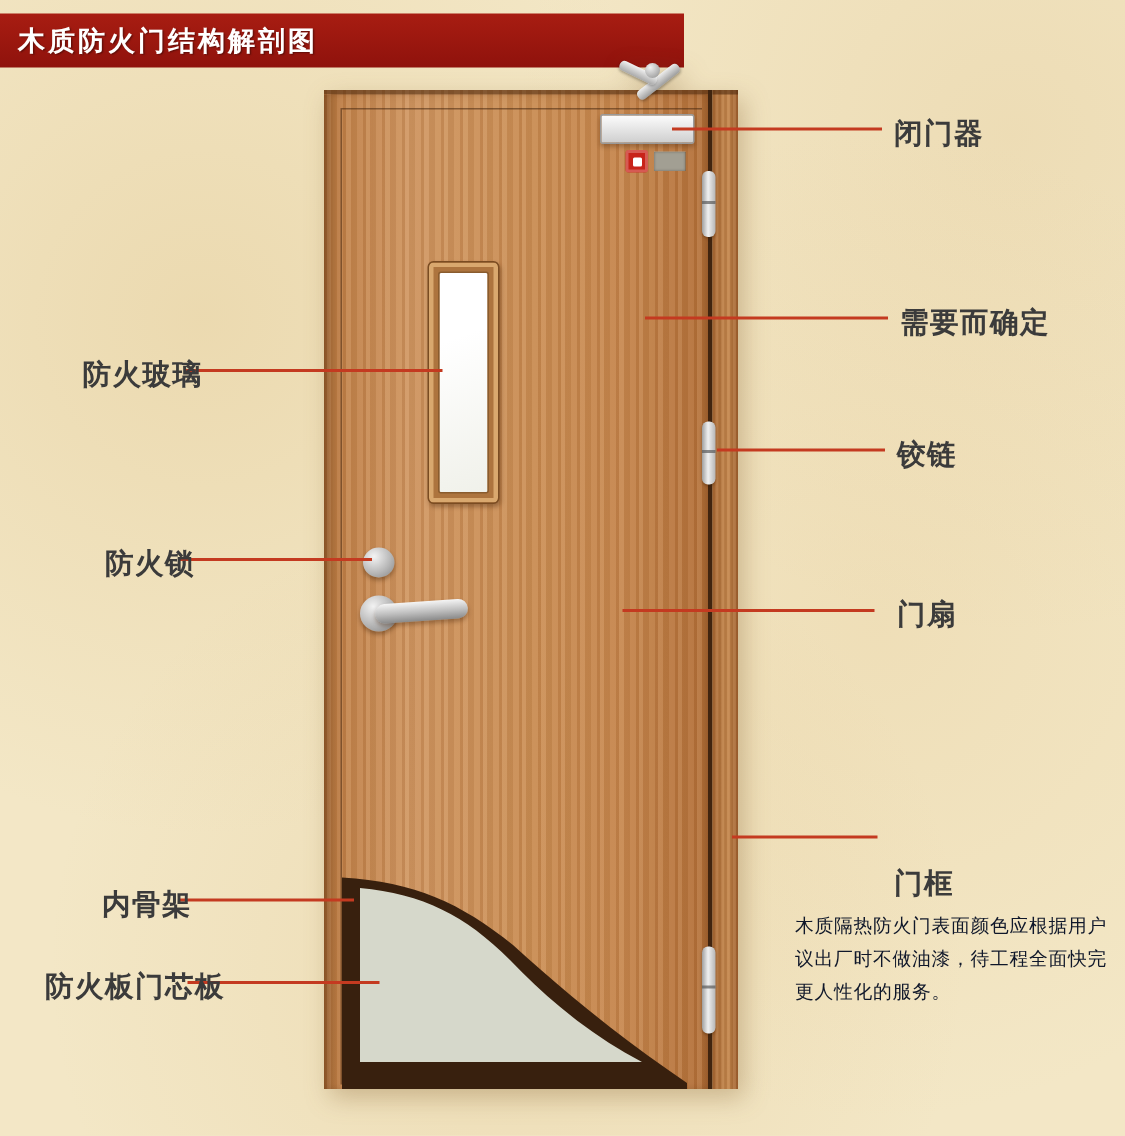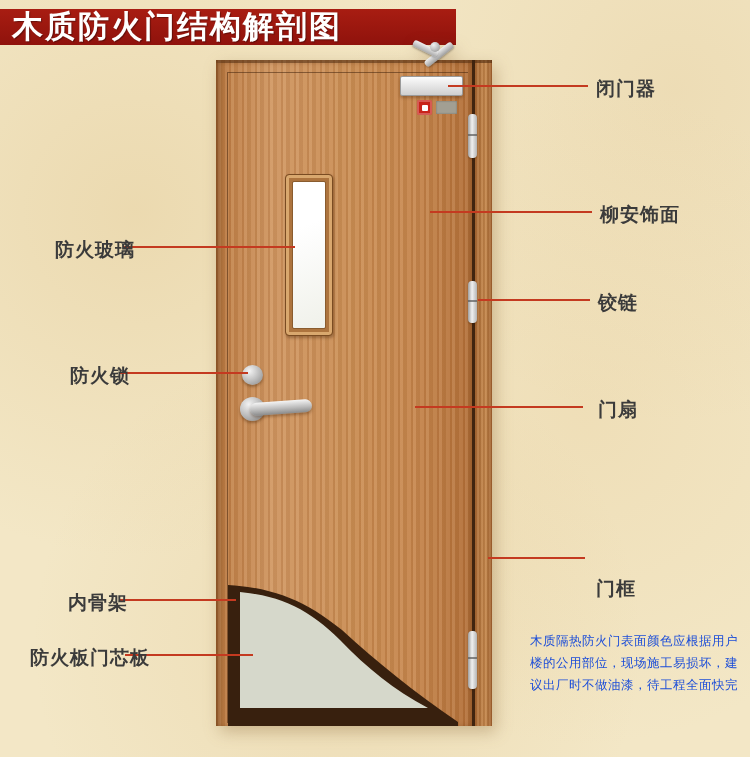--- a/index.html
+++ b/index.html
@@ -13,21 +13,21 @@
       radial-gradient(circle at 45% 85%, rgba(212,177,112,.20), transparent 40%),
       radial-gradient(circle at 90% 12%, rgba(210,172,105,.18), transparent 35%);
   }
   .abs{position:absolute;}
 
   
   .banner{
     left:0;top:9px;width:456px;height:36px;
     background:linear-gradient(#a81d12,#8f120c);
     display:flex;align-items:center;
-    color:#fff;font-size:31px;font-weight:bold;letter-spacing:2px;
+    color:#fff;font-size:18px;font-weight:bold;letter-spacing:2px;
     padding-left:12px;box-sizing:border-box;
     text-shadow:1px 1px 1px rgba(0,0,0,.35);
   }
 
   
   .door{left:216px;top:60px;width:276px;height:666px;
         filter:drop-shadow(4px 6px 8px rgba(120,80,30,.30));}
   .leaf{
     left:0;top:0;width:256px;height:666px;box-sizing:border-box;
     background:
@@ -129,21 +129,21 @@
   
   .lead{height:2px;background:#c43a20;}
   .lbl{
     font-size:19px;font-weight:600;color:#3b3b3b;letter-spacing:1px;
     white-space:nowrap;
   }
 
   
   .desc{
     left:530px;top:606px;width:212px;
-    font-size:12.5px;line-height:22px;color:#1d4ed8;letter-spacing:.5px;margin-top:24px;
+    font-size:12.5px;line-height:22px;color:#0f172a;letter-spacing:.5px;
   }
   .desc div{white-space:nowrap;}
 </style>
 </head>
 <body>
 
 <div class="abs banner">
   <span>木质防火门结构解剖图</span>
 </div>
 
@@ -190,22 +190,22 @@
 <div class="abs lbl" style="left:68px;top:590px;">内骨架</div>
 <div class="abs lbl" style="left:30px;top:645px;">防火板门芯板</div>
 
 <div class="abs lead" style="left:448px;top:85px;width:140px;"></div>
 <div class="abs lead" style="left:430px;top:211px;width:162px;"></div>
 <div class="abs lead" style="left:478px;top:299px;width:112px;"></div>
 <div class="abs lead" style="left:415px;top:406px;width:168px;"></div>
 <div class="abs lead" style="left:488px;top:557px;width:97px;"></div>
 
 <div class="abs lbl" style="left:596px;top:76px;">闭门器</div>
-<div class="abs lbl" style="left:600px;top:202px;">柳安饰面</div>
+<div class="abs lbl" style="left:600px;top:202px;">需要而确定</div>
 <div class="abs lbl" style="left:598px;top:290px;">铰链</div>
 <div class="abs lbl" style="left:598px;top:397px;text-align:right;">门扇</div>
 <div class="abs lbl" style="left:596px;top:548px;margin-top:28px;">门框</div>
 
 <div class="abs desc">
   <div>木质隔热防火门表面颜色应根据用户</div>
-  <div>楼的公用部位，现场施工易损坏，建</div>
   <div>议出厂时不做油漆，待工程全面快完</div>
+  <div>更人性化的服务。</div>
 </div>
 
 </body></html>

